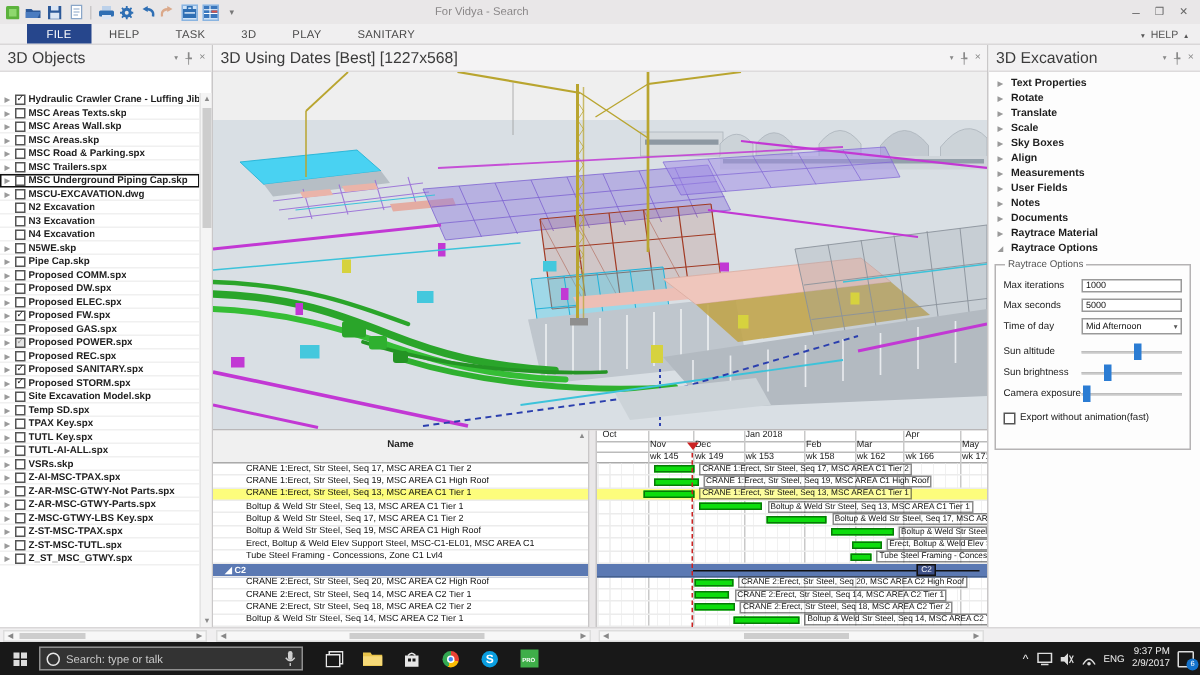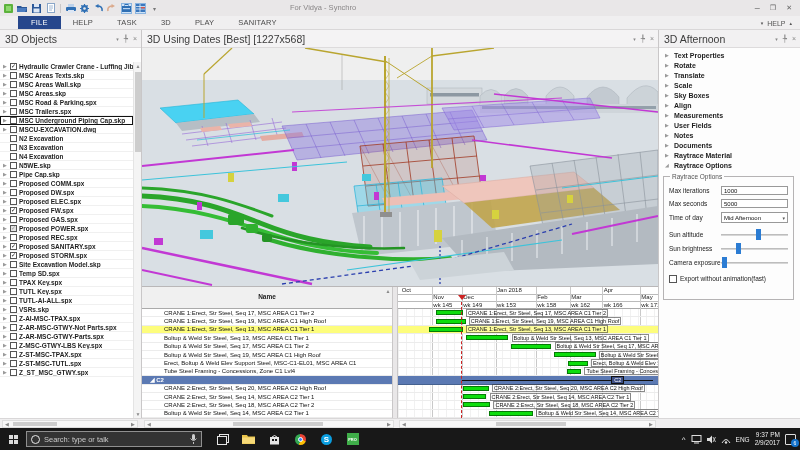--- a/index.html
+++ b/index.html
@@ -186,21 +186,21 @@
         </span>
       <span class="qicon qhl">
           <svg width="10" height="8">
             <rect width="10" height="8" fill="#3a77bd"></rect>
             <path d="M0,2.5 h10 M0,5 h10 M4,0 v8" stroke="#fff" stroke-width="0.7"></path>
             <rect x="5" y="3" width="4" height="1.4" fill="#d8544a"></rect>
           </svg>
         </span>
       <span class="qicon" style="color:#777; font-size:6px;">▾</span>
     </div>
-    <div id="win-title">For Vidya - Synchro</div>
+    <div id="win-title">For Vidya - Search</div>
     <div id="win-controls">
       <span>–</span>
       <span style="font-size:7px;">❐</span>
       <span style="font-size:7px;">✕</span>
     </div>
   </div>
 
   <div id="ribbon">
       <span class="rtab active">FILE</span>
       <span class="rtab">HELP</span>
@@ -686,21 +686,21 @@
               <span class="gbar-label" style="left: 53.2%;">Boltup &amp; Weld Str Steel, Seq 14, MSC AREA C2 Tier 1</span>
             </div>
           </div>
         <div id="data-date" style="left: 24.2%;"></div>
       </div>
     </div>
   </div>
 
   <div id="properties-panel">
     <div class="panel-header">
-      <span class="panel-title">3D Afternoon</span>
+      <span class="panel-title">3D Excavation</span>
       <span class="ph-icons">
         <span style="font-size:5px;">▾</span>
         <span>╄</span>
         <span>×</span>
       </span>
     </div>
     <div id="prop-sections">
         <div class="prop-item">
           <span class="arr">▶</span>
           <span class="plabel">Text Properties</span>

